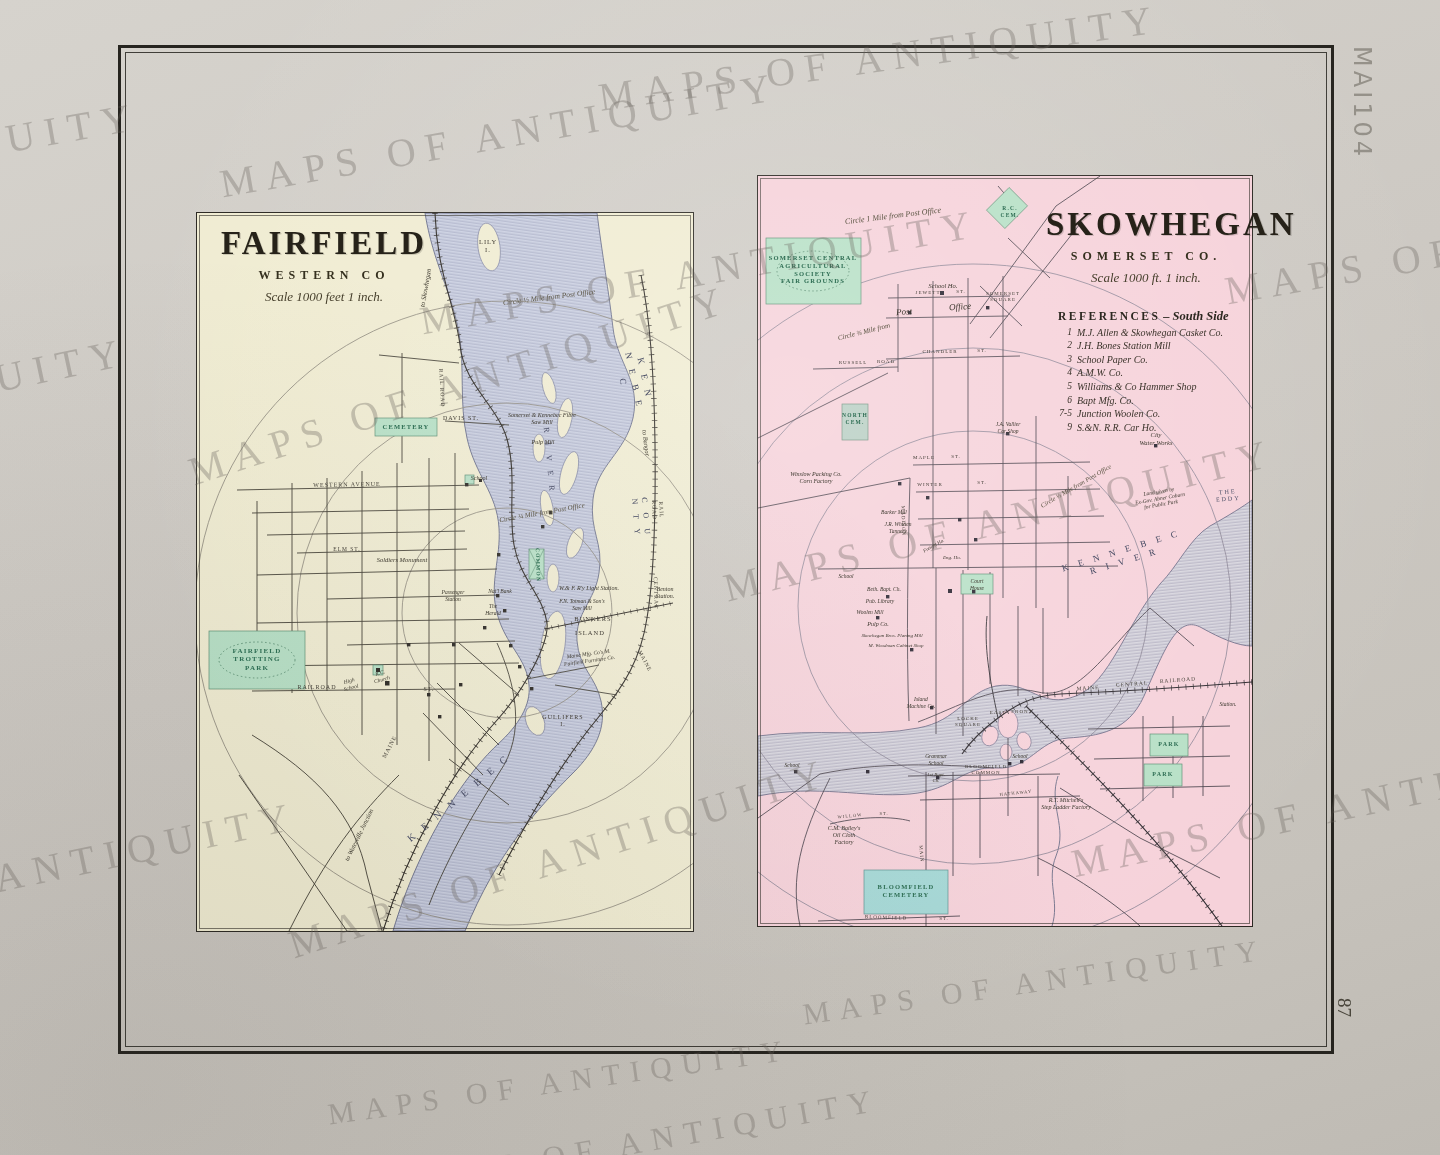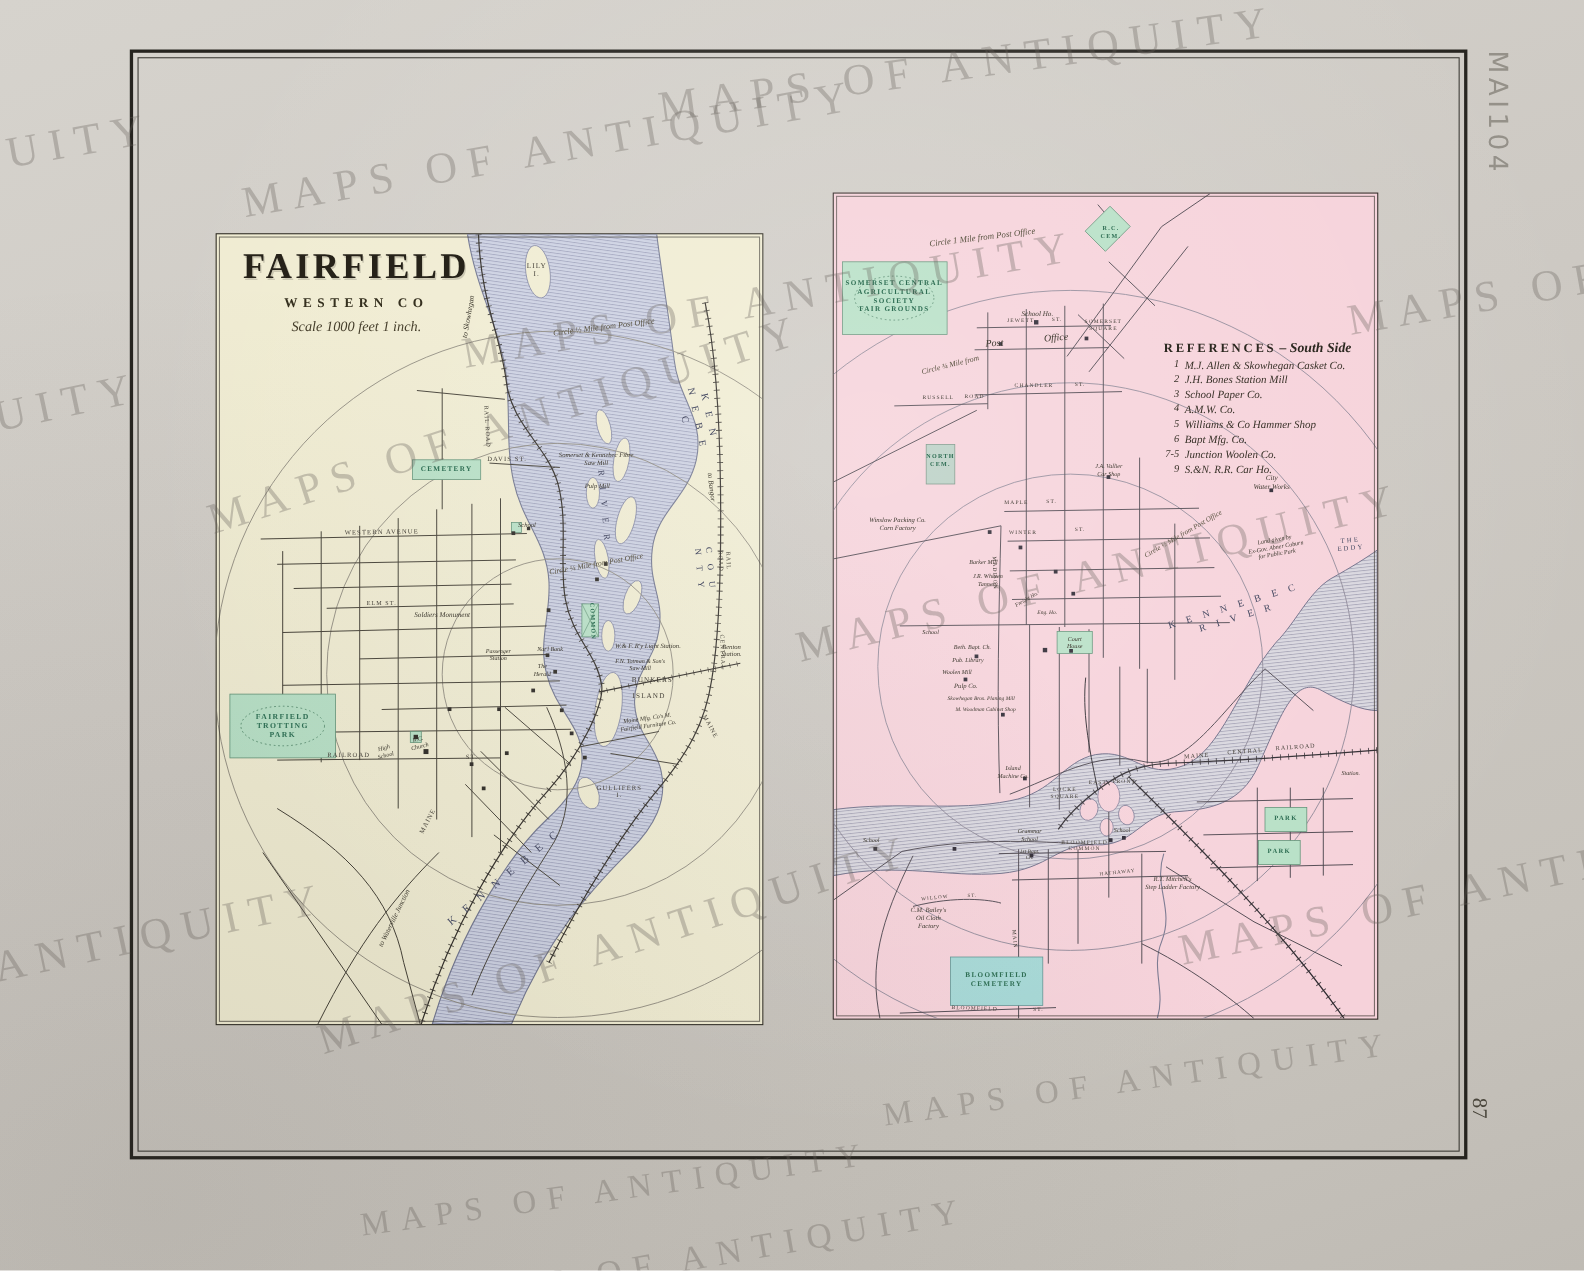--- a/index.html
+++ b/index.html
@@ -281,20 +281,25 @@
         <rect x="172" y="530" width="3.4" height="3.4"></rect>
           <rect x="250" y="586" width="3.4" height="3.4"></rect>
         <rect x="262" y="584" width="3.4" height="3.4"></rect>
           <rect x="178" y="600" width="3.4" height="3.4"></rect>
         <rect x="108" y="594" width="3.4" height="3.4"></rect>
           <rect x="36" y="594" width="3.4" height="3.4"></rect>
         <rect x="248" y="256" width="3.4" height="3.4"></rect>
           <rect x="396" y="268" width="3.4" height="3.4"></rect>
       </g>
     </svg>
+    <div class="title-block" id="skowhegan-title-block">
+      <div class="map-title">SKOWHEGAN</div>
+      <div class="map-subtitle">SOMERSET CO.</div>
+      <div class="map-scale">Scale 1000 ft. 1 inch.</div>
+    </div>
     <div id="references-block">
       <div class="ref-heading">
         <span class="caps">REFERENCES</span>
         <span class="ital">– South Side</span>
       </div>
       <div id="references-list">
           <div class="ref-row">
             <span class="ref-num">1</span>
             <span class="ref-txt">M.J. Allen &amp; Skowhegan Casket Co.</span>
           </div>

